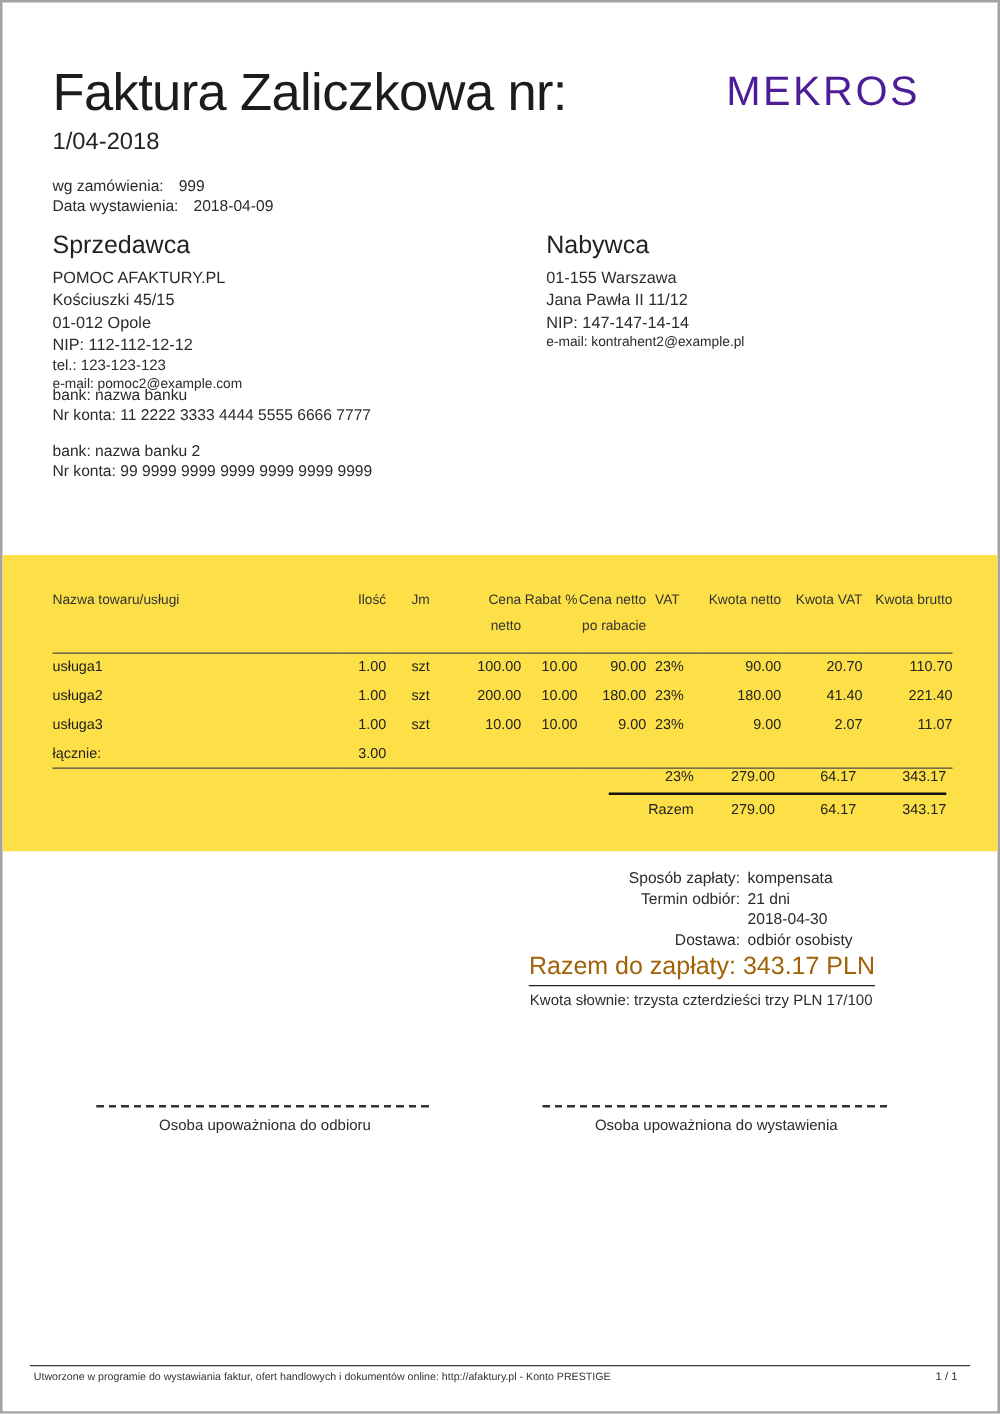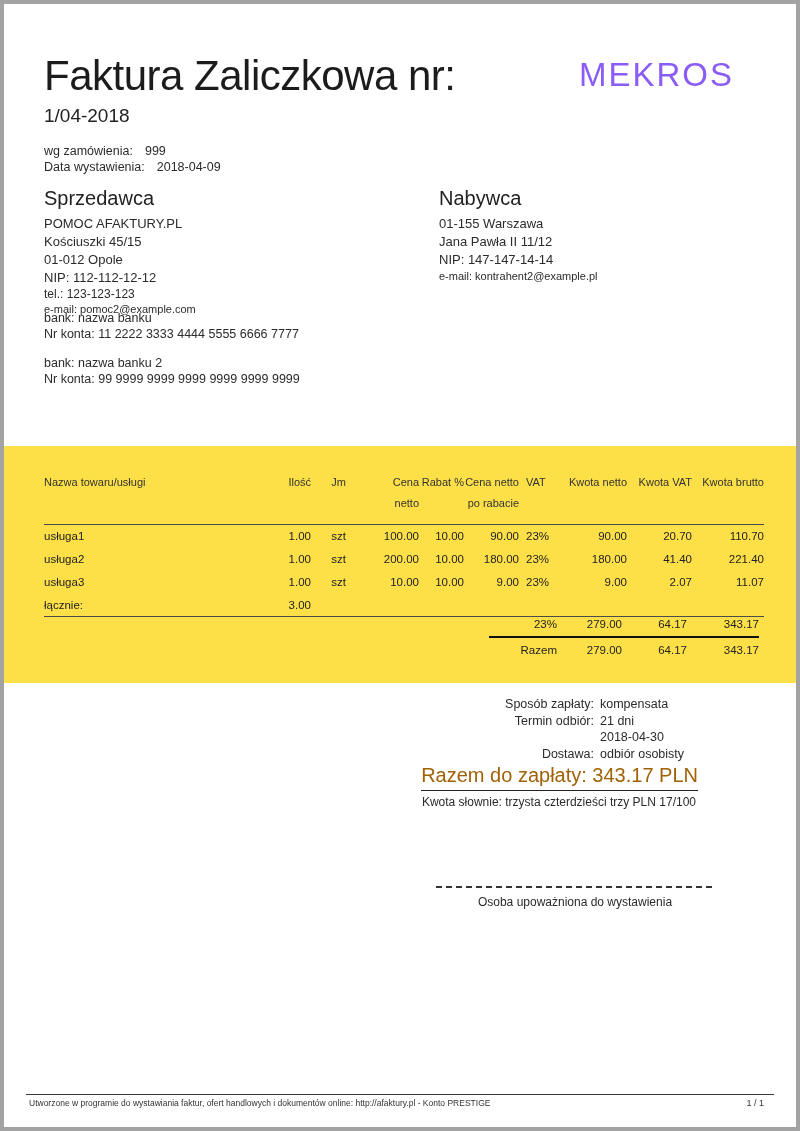--- a/index.html
+++ b/index.html
@@ -6,21 +6,21 @@
   html, body { background: #ffffff; }
   body {
     font-family: "Liberation Sans", "DejaVu Sans", sans-serif;
     color: #2e2e2e;
   }
   .page {
     position: relative;
     width: 800px;
     height: 1131px;
     background: #ffffff;
-    border: 4px solid #a3a3a3;
+    border: 2px solid #a3a3a3;
     overflow: hidden;
   }
   
   .title {
     position: absolute; left: 40px; top: 48px;
     font-size: 42px; line-height: 1.15; color: #1c1c1c;
     letter-spacing: -0.5px; white-space: nowrap;
   }
   .invoice-number {
     position: absolute; left: 40px; top: 101px;
@@ -122,21 +122,21 @@
     font-size: 9px; color: #333;
   }
 </style>
 </head>
 <body>
 
 <div class="page">
 
   <div class="title">Faktura Zaliczkowa nr:</div>
   <div class="invoice-number">1/04-2018</div>
-  <div class="logo" style="color: #8b5cf6;">MEKROS</div>
+  <div class="logo" style="color: #4c1d95;">MEKROS</div>
 
   <div class="meta">
     <div class="meta-row">
       <span>wg zamówienia:</span>
       <span>999</span>
     </div>
     <div class="meta-row">
       <span>Data wystawienia:</span>
       <span>2018-04-09</span>
     </div>
@@ -284,20 +284,24 @@
     <div class="pay-label"></div>
     <div class="pay-value">2018-04-30</div>
 
     <div class="pay-label">Dostawa:</div>
     <div class="pay-value">odbiór osobisty</div>
   </div>
 
   <div class="total-due">Razem do zapłaty: 343.17 PLN</div>
   <div class="amount-words">Kwota słownie: trzysta czterdzieści trzy PLN 17/100</div>
 
+  <div class="signature left">
+    <div class="dash-line"></div>
+    <div class="caption">Osoba upoważniona do odbioru</div>
+  </div>
   <div class="signature right">
     <div class="dash-line"></div>
     <div class="caption">Osoba upoważniona do wystawienia</div>
   </div>
 
   <div class="footer-rule"></div>
   <div class="footer-text">Utworzone w programie do wystawiania faktur, ofert handlowych i dokumentów online: http://afaktury.pl - Konto PRESTIGE</div>
   <div class="footer-page">1 / 1</div>
 
 </div>

